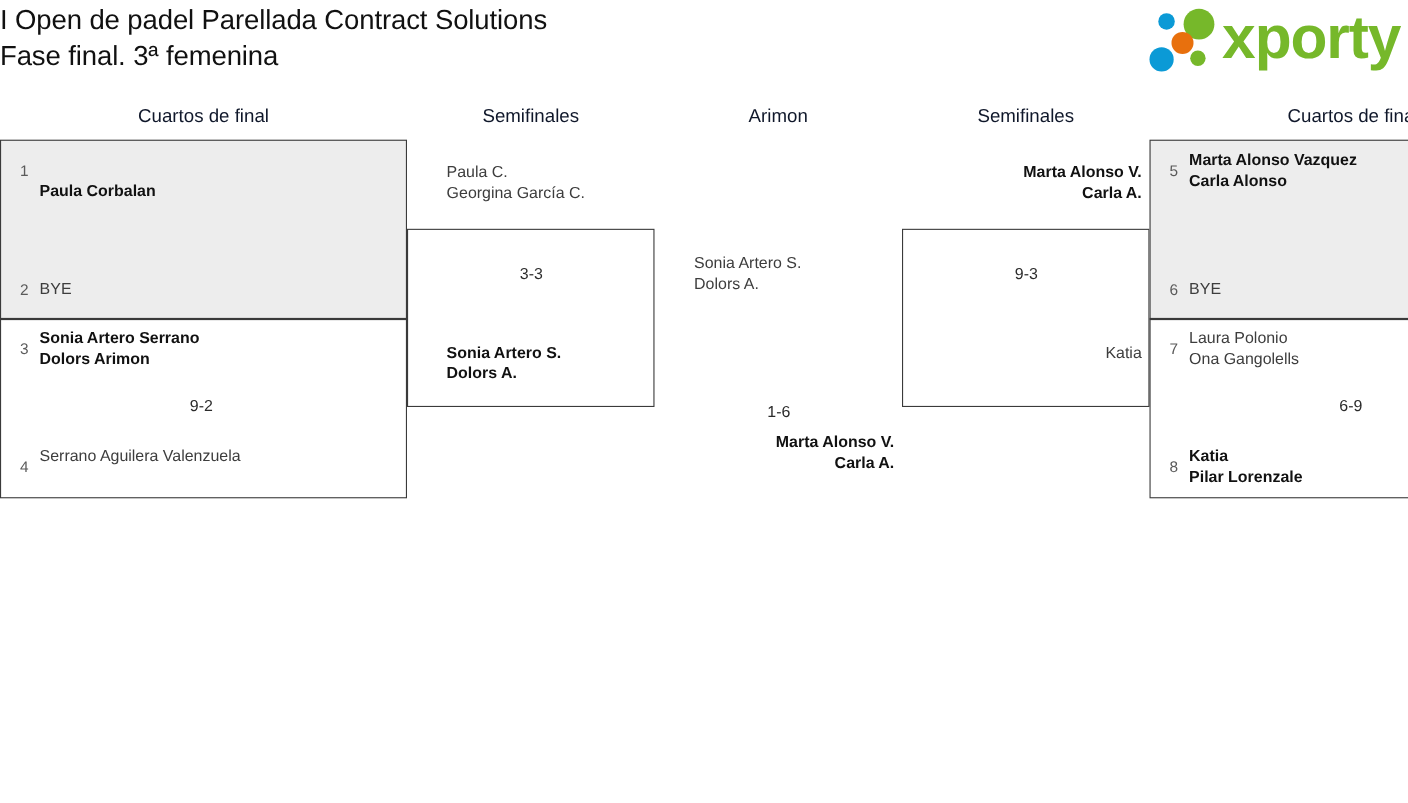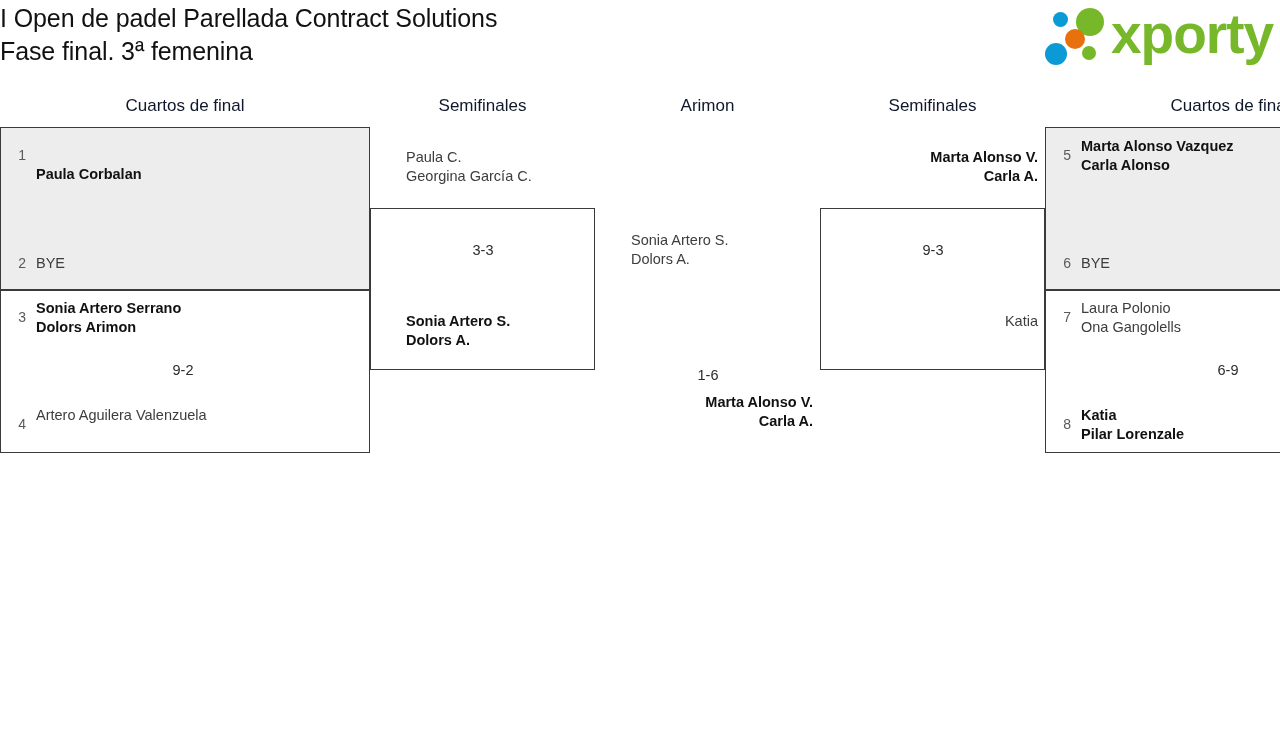--- a/index.html
+++ b/index.html
@@ -156,21 +156,21 @@
 <div class="slot winner" style="left:8px; top:299px; width:350px;">
   <span class="seed" style="left:0px; top:9px;">3</span>
   <span class="names" style="margin-left:28px;">
     <span class="nm">Sonia Artero Serrano</span>
     <span class="nm">Dolors Arimon</span>
   </span>
 </div>
 <div class="slot loser" style="left:8px; top:406px; width:350px;">
   <span class="seed" style="left:0px; top:9px;">4</span>
   <span class="names" style="margin-left:28px;">
-    <span class="nm">Artero Aguilera Valenzuela</span>
+    <span class="nm">Serrano Aguilera Valenzuela</span>
   </span>
 </div>
 <div class="score" style="left:8px; top:362px; width:350px;">9-2</div>
 
 <div class="slot loser" style="left:378px; top:148px; width:210px;">
   <span class="names">
     <span class="nm">Paula C.</span>
     <span class="nm">Georgina García C.</span>
   </span>
 </div>

